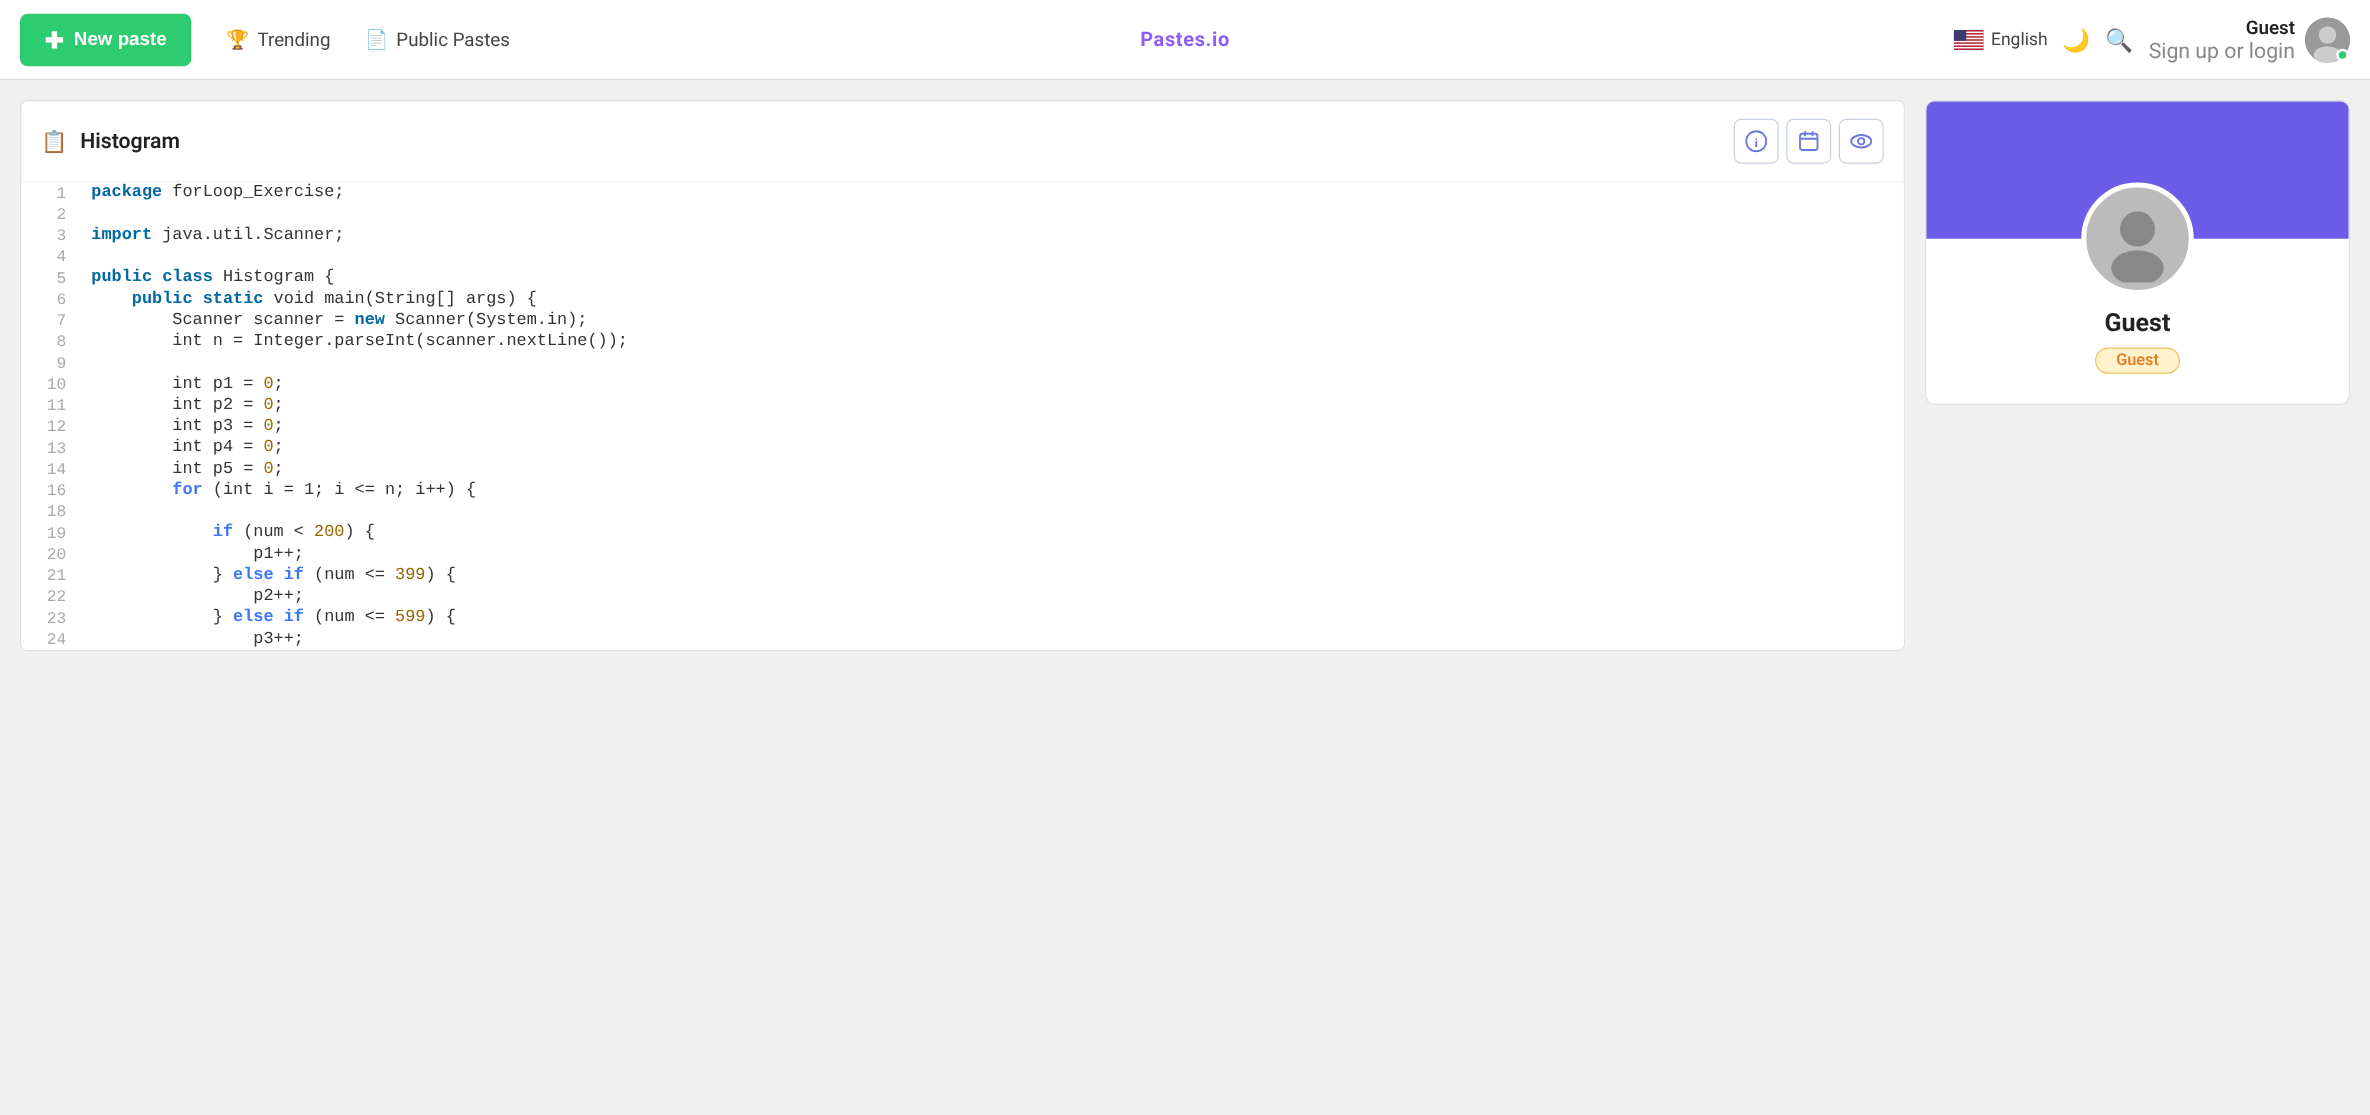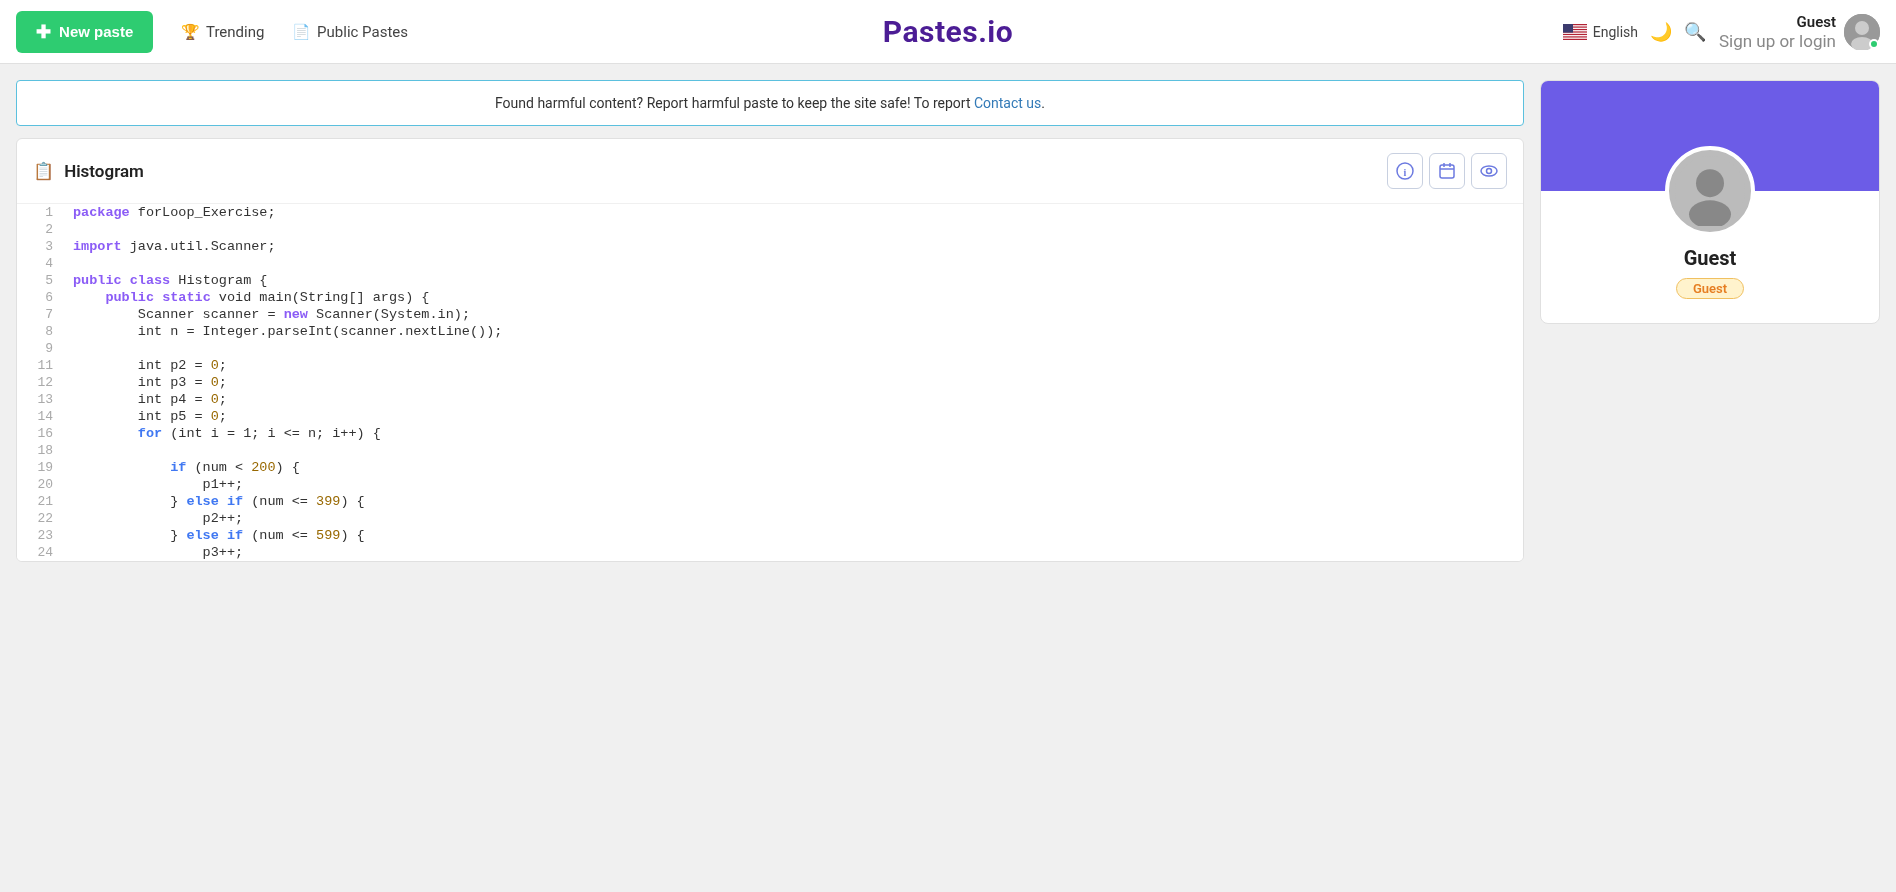--- a/index.html
+++ b/index.html
@@ -51,23 +51,23 @@
       text-decoration: none;
       padding: 8px 12px;
       border-radius: 4px;
       font-size: 15px;
       cursor: pointer;
     }
     .nav-center {
       position: absolute;
       left: 50%;
       transform: translateX(-50%);
-      font-size: 30px;
+      font-size: 16px;
       font-weight: 700;
-      color: #4c1d95;
+      color: #8b5cf6;
       letter-spacing: 0.5px;
     }
     .nav-right {
       margin-left: auto;
       display: flex;
       align-items: center;
       gap: 12px;
     }
     .flag-lang {
       display: flex;
@@ -214,21 +214,21 @@
       color: #aaa;
       user-select: none;
       vertical-align: top;
       font-size: 13px;
     }
     .line-code {
       padding: 1px 0 1px 8px;
       white-space: pre;
       color: #333;
     }
-    .kw { color: #8b5cf6; font-weight: 600; }    
+    .kw { color: #0369a1; font-weight: 600; }    
     .kw2 { color: #4078f2; font-weight: 600; }   
     .num { color: #986801; }                      
 
     
     .right-col {
       width: 340px;
       flex-shrink: 0;
     }
 
     .user-card {
@@ -333,23 +333,20 @@
         </svg>
         <div class="avatar-dot"></div>
       </div>
     </div>
   </div>
 </nav>
 
 <div class="main-content">
   <div class="left-col">
 
-    <div class="alert-banner">
-      <span>Found harmful content? Report harmful paste to keep the site safe! To report </span><a href="#">Contact us</a><span>.</span>
-    </div>
 
     <div class="paste-card">
       <div class="paste-card-header">
         <div class="paste-title">
           <span>📋</span>
           <span>Histogram</span>
         </div>
         <div class="paste-actions">
           <button class="action-btn" title="Info">
             <svg width="18" height="18" viewBox="0 0 18 18" fill="none">
@@ -416,20 +413,24 @@
             <tr>
               <td class="line-num">8</td>
               <td class="line-code">        int n = Integer.parseInt(scanner.nextLine());</td>
             </tr>
 
             <tr>
               <td class="line-num">9</td>
               <td class="line-code">&nbsp;</td>
             </tr>
 
+            <tr>
+              <td class="line-num">10</td>
+              <td class="line-code">        int p1 = <span class="num">0</span>;</td>
+            </tr>
 
             <tr>
               <td class="line-num">11</td>
               <td class="line-code">        int p2 = <span class="num">0</span>;</td>
             </tr>
 
             <tr>
               <td class="line-num">12</td>
               <td class="line-code">        int p3 = <span class="num">0</span>;</td>
             </tr>

